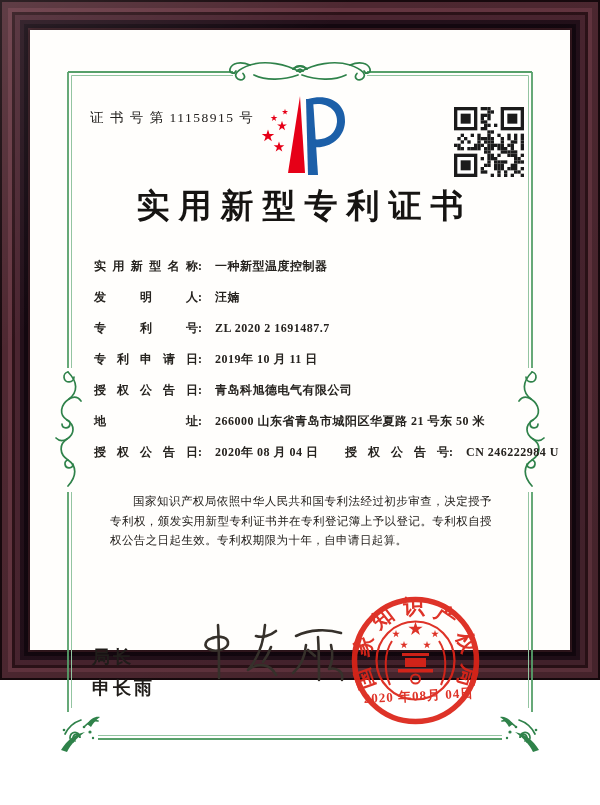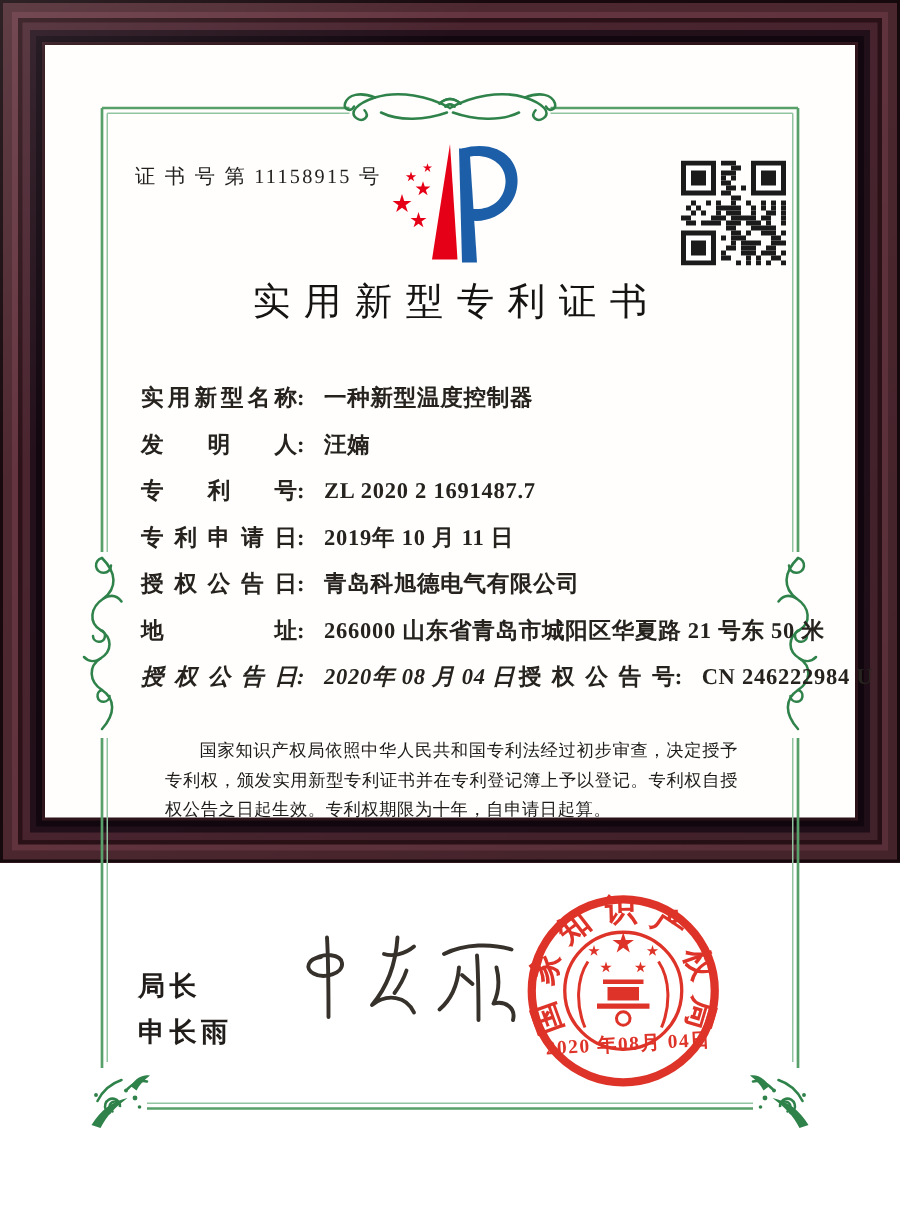--- a/index.html
+++ b/index.html
@@ -1,46 +1,46 @@
 <!DOCTYPE html>
 <html><head>
 <meta charset="utf-8">
 <style>
   html,body{margin:0;padding:0;background:#ffffff;width:600px;height:805px;overflow:hidden;
     font-family:"Liberation Serif","DejaVu Serif",serif;}
-  .frame{position:relative;width:600px;height:575px;box-sizing:border-box;background:#3a1a22;
+  .frame{position:relative;width:600px;height:680px;box-sizing:border-box;background:#3a1a22;
     box-shadow:
       inset 0 0 0 2px #17090d,
       inset 0 0 0 8px #4e2831,
       inset 0 0 0 12px #643540,
       inset 0 0 0 15px #2c1218,
       inset 0 0 0 20px #4a2530,
       inset 0 0 0 24px #23101a,
       inset 0 0 0 28px #140810;}
   .frame::after{content:"";position:absolute;inset:0;z-index:1;pointer-events:none;
     background:linear-gradient(135deg,rgba(255,255,255,.10) 0%,rgba(255,255,255,0) 28%,rgba(0,0,0,.12) 90%);}
   .paper{position:absolute;inset:30px;background:#fffefc;z-index:2;box-shadow:0 0 5px rgba(0,0,0,.45);}
   svg.border{position:absolute;left:0;top:0;width:540px;height:745px;pointer-events:none;}
   .b1{stroke:#57a06a;stroke-width:1.8;fill:none;}
   .b2{stroke:#93c4a1;stroke-width:1;fill:none;}
   .orn{stroke:#2f824a;stroke-width:1.7;fill:none;stroke-linecap:round;}
   .ornf{fill:#2f824a;stroke:none;}
   .cert-no{position:absolute;left:60px;top:79px;font-size:13.5px;letter-spacing:1.5px;color:#23201e;}
   svg.logo{position:absolute;left:222px;top:62px;width:100px;height:90px;}
   svg.qr{position:absolute;left:424px;top:77px;width:70px;height:70px;}
   .title{position:absolute;left:0;right:0;top:154px;margin:0;text-align:center;
-    font-size:25px;font-weight:normal;letter-spacing:9px;text-indent:9px;color:#161412;}
+    font-size:33px;font-weight:bold;letter-spacing:9px;text-indent:9px;color:#161412;}
   .fields{position:absolute;left:64px;top:226px;width:430px;display:flex;flex-direction:column;
-    gap:10px;font-size:15px;color:#26231f;}
+    gap:10px;font-size:12px;color:#26231f;}
   .field-row{line-height:21px;white-space:nowrap;}
   .f-label{display:inline-block;width:104px;text-align:justify;text-align-last:justify;
     -moz-text-align-last:justify;font-weight:600;}
   .f-colon{font-weight:600;margin-right:13px;}
   .f-val{letter-spacing:.5px;font-weight:600;}
-  .g1{display:inline-block;width:248px;font-style:italic;}
+  .g1{display:inline-block;width:248px;}
   .paras{position:absolute;left:64px;top:446px;width:414px;font-size:11.5px;line-height:19.5px;
     text-align:justify;color:#1d1a17;letter-spacing:.4px;}
   .paras p{margin:16px;text-indent:2em;}
   .officer{position:absolute;left:62px;top:612px;color:#201d1a;}
   .officer div{line-height:31px;font-weight:bold;font-size:18px;letter-spacing:3px;}
   svg.sig{position:absolute;left:148px;top:590px;width:180px;height:92px;}
   .sigstroke{stroke:#36312b;stroke-width:2.6;fill:none;stroke-linecap:round;stroke-linejoin:round;}
   svg.seal{position:absolute;left:298px;top:543px;width:175px;height:175px;opacity:.93;}
   .sealtxt{font-family:"Liberation Serif","DejaVu Serif",serif;font-weight:bold;}
 </style>

